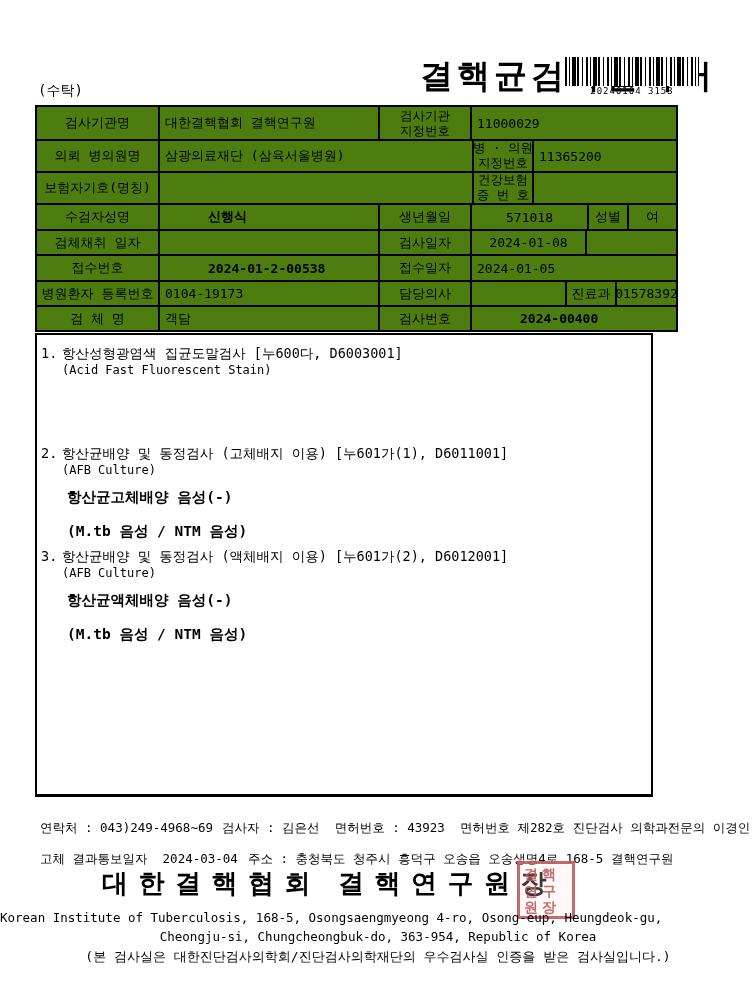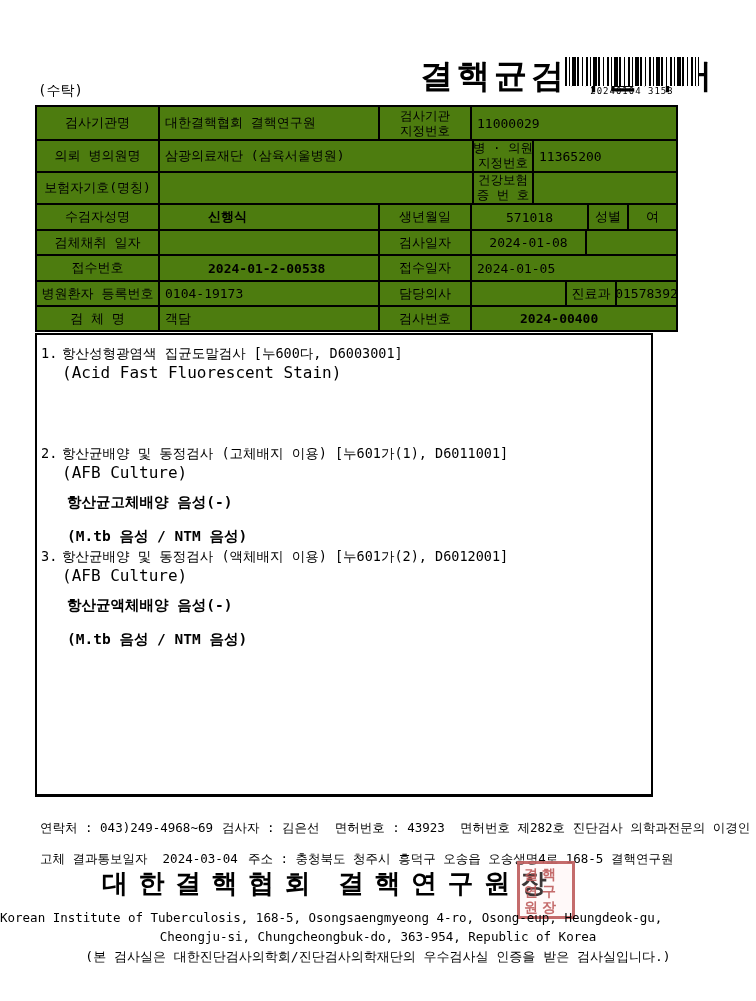--- a/index.html
+++ b/index.html
@@ -50,21 +50,21 @@
 
   
   .results-box {
     position:absolute; left:35px; top:333px; width:618px; height:464px;
     border:2px solid #000; border-bottom-width:3px; background:#fff;
   }
   .r-item { position:absolute; left:4px; right:4px; }
   .r-item.i1{top:10px}.r-item.i2{top:110px}.r-item.i3{top:213px}.r-item.i4{top:316px}
   .r-line1 { font-size:13.5px; white-space:pre; }
   .r-line1 .no { display:inline-block; width:21px; }
-  .r-line2 { font-size:16px; margin-left:21px; white-space:pre; }
+  .r-line2 { font-size:12px; margin-left:21px; white-space:pre; }
   .r-result { font-size:14.5px; font-weight:bold; margin:11px 0 0 26px; white-space:pre; }
   .r-detail { font-size:14.5px; font-weight:bold; margin:15px 0 0 26px; white-space:pre; }
 
   
   .f-abs { position:absolute; font-size:12.5px; white-space:pre; }
   .contact { left:40px; top:820px; }
   .examiner { left:222px; top:820px; }
   .license { left:420px; top:820px;margin-left:40px; }
   .report-date { left:40px; top:851px; }
   .address { left:248px; top:851px; }

